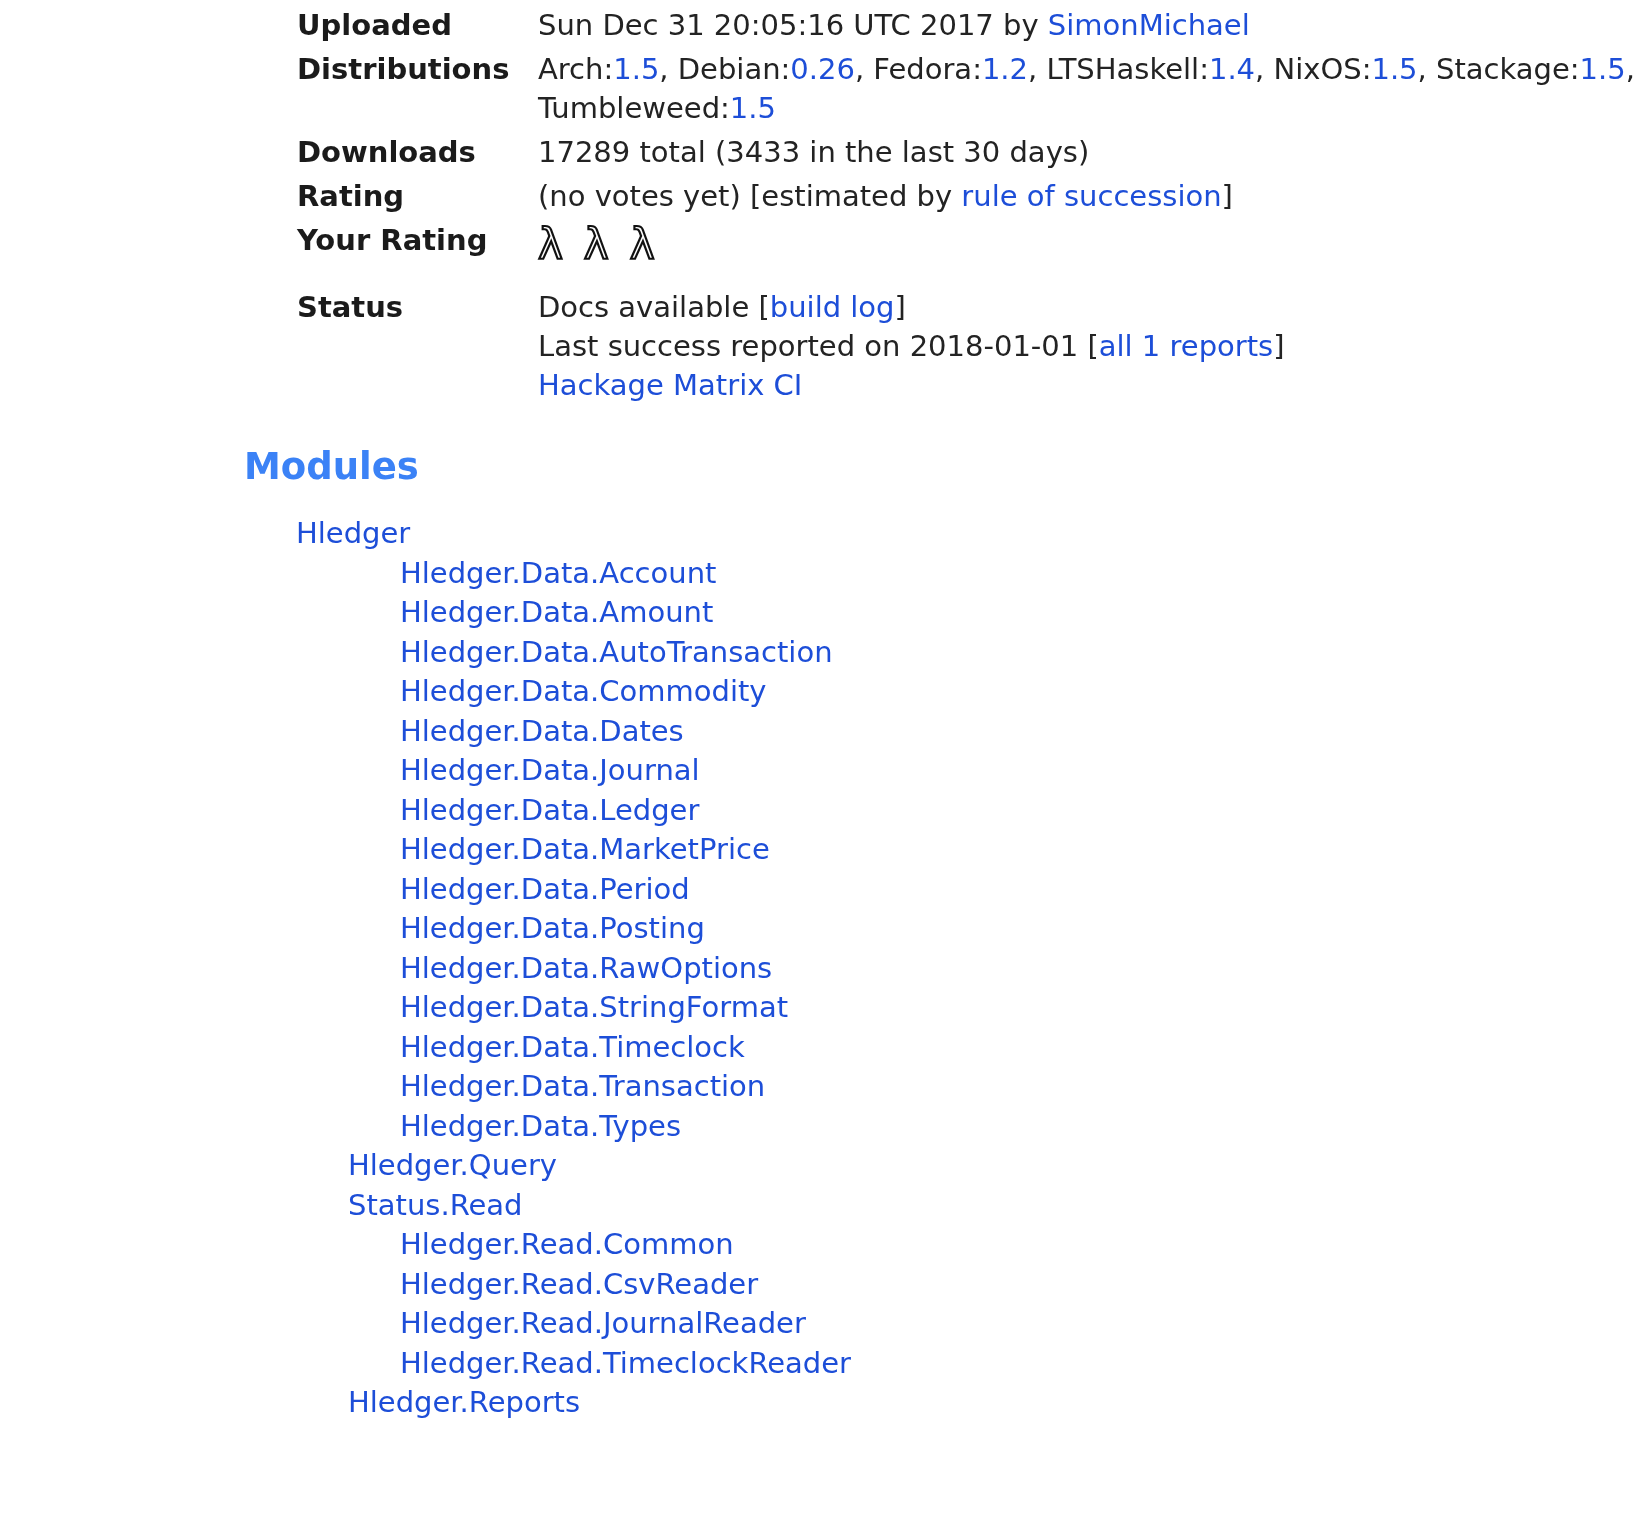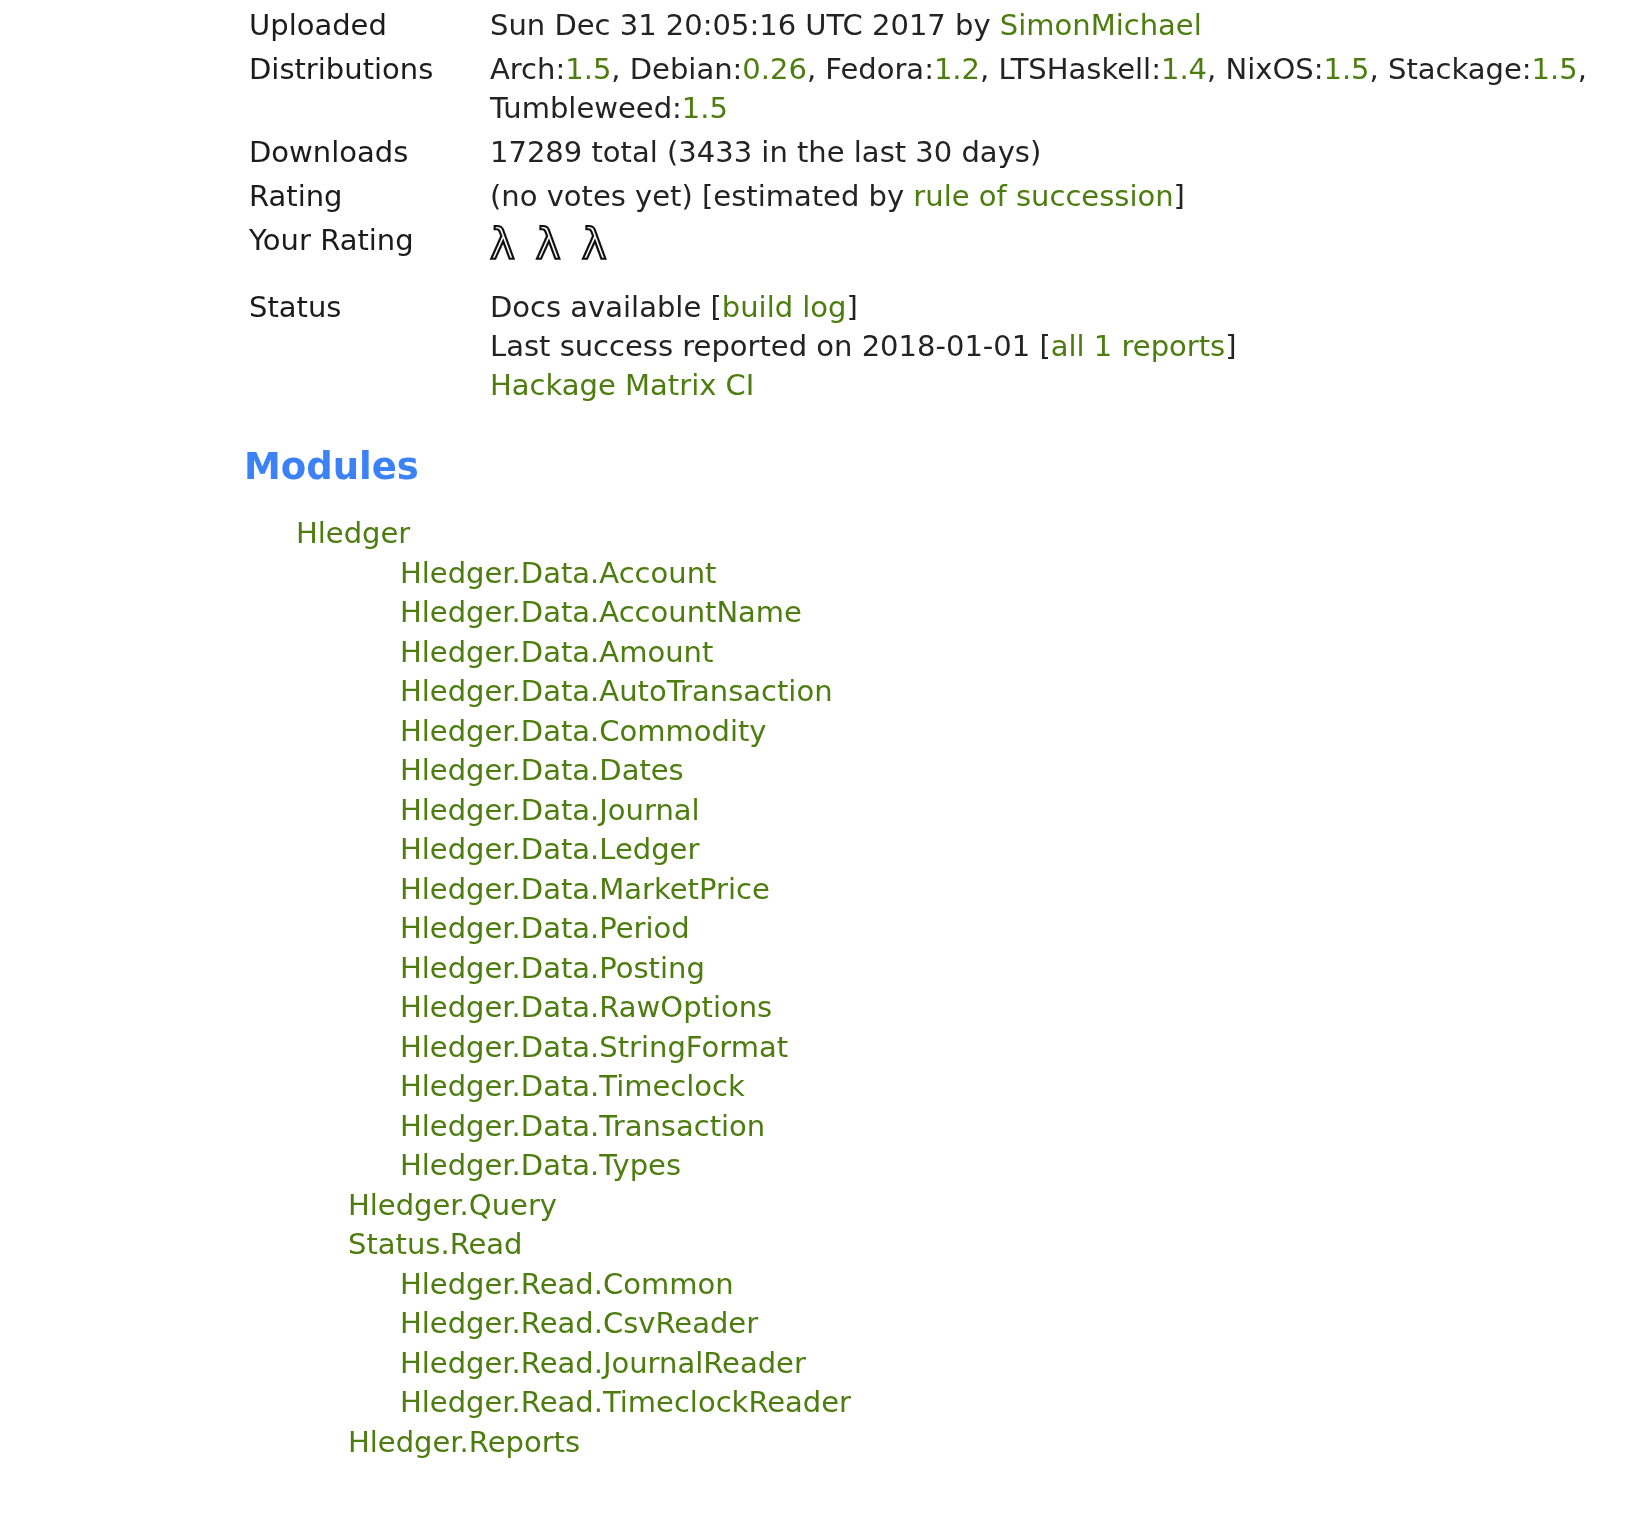--- a/index.html
+++ b/index.html
@@ -6,25 +6,25 @@
   body {
     width: 1639px; height: 1519px; overflow: hidden;
     background: #ffffff;
     font-family: "DejaVu Sans", "Liberation Sans", sans-serif;
     font-size: 29px; color: #232323;
   }
   .props { padding-top: 4px; }
   .prop-row { display: flex; padding: 2px 0 3px 249px; }
   .prop-label {
     flex: none; width: 241px;
-    font-weight: normal; color: #1b1b1b; line-height: 39px;
+    font-weight: bold; color: #1b1b1b; line-height: 39px; margin-left: 48px;
   }
   .prop-value { width: 1120px; line-height: 39px; }
   .prop-value .line { line-height: 39px; }
-  a.lnk { color: #4d7c0f; text-decoration: none; cursor: pointer; }
+  a.lnk { color: #1d4ed8; text-decoration: none; cursor: pointer; }
   .rating-row { margin-bottom: 10px; }
   .rating-row .prop-value { line-height: 48px; }
   .lambda {
     display: inline-block;
     font-size: 42px; line-height: 48px;
     color: #ffffff;
     -webkit-text-stroke: 2.2px #111111;
     margin-right: 21px; cursor: pointer;
   }
   @supports not (-webkit-text-stroke: 1px black) {
@@ -80,21 +80,20 @@
           <div class="line">Docs available [<a class="lnk" href="#">build log</a>]</div>
           <div class="line">Last success reported on 2018-01-01 [<a class="lnk" href="#">all 1 reports</a>]</div>
           <div class="line"><a class="lnk" href="#">Hackage Matrix CI</a></div>
         </div>
       </div>
     </div>
   <h2 class="modules-heading">Modules</h2>
   <div class="modules" id="modules">
       <div class="mod-row lvl1"><a class="lnk" href="#">Hledger</a></div>
       <div class="mod-row lvl3"><a class="lnk" href="#">Hledger.Data.Account</a></div>
-      <div class="mod-row lvl3"><a class="lnk" href="#">Hledger.Data.AccountName</a></div>
       <div class="mod-row lvl3"><a class="lnk" href="#">Hledger.Data.Amount</a></div>
       <div class="mod-row lvl3"><a class="lnk" href="#">Hledger.Data.AutoTransaction</a></div>
       <div class="mod-row lvl3"><a class="lnk" href="#">Hledger.Data.Commodity</a></div>
       <div class="mod-row lvl3"><a class="lnk" href="#">Hledger.Data.Dates</a></div>
       <div class="mod-row lvl3"><a class="lnk" href="#">Hledger.Data.Journal</a></div>
       <div class="mod-row lvl3"><a class="lnk" href="#">Hledger.Data.Ledger</a></div>
       <div class="mod-row lvl3"><a class="lnk" href="#">Hledger.Data.MarketPrice</a></div>
       <div class="mod-row lvl3"><a class="lnk" href="#">Hledger.Data.Period</a></div>
       <div class="mod-row lvl3"><a class="lnk" href="#">Hledger.Data.Posting</a></div>
       <div class="mod-row lvl3"><a class="lnk" href="#">Hledger.Data.RawOptions</a></div>

